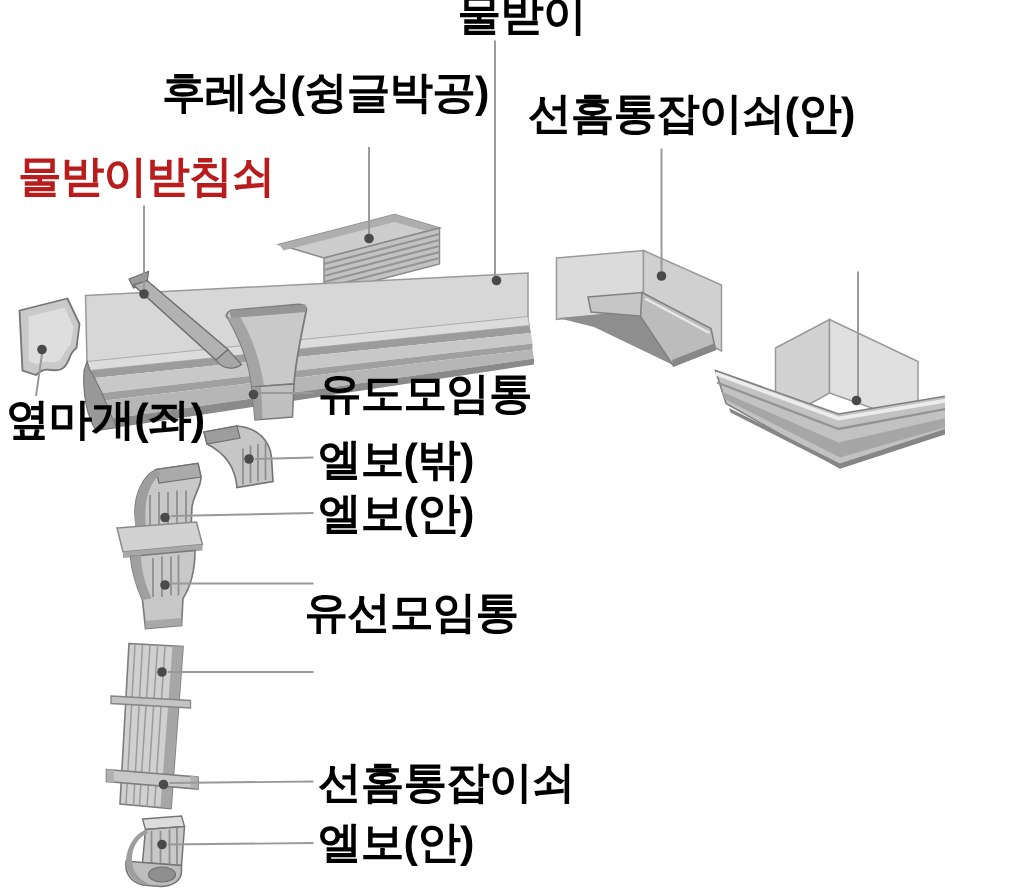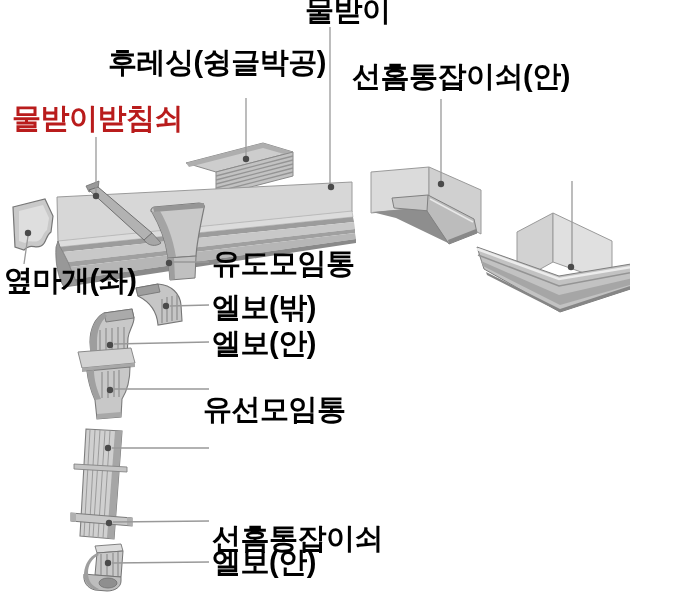--- a/index.html
+++ b/index.html
@@ -160,16 +160,16 @@
 
   <div class="lbl" style="left:305px;top:-5px;">물받이</div>
   <div class="lbl" style="left:108px;top:47px;">후레싱(슁글박공)</div>
   <div class="lbl" style="left:352px;top:61px;">선홈통잡이쇠(안)</div>
   <div class="lbl hl" style="left:12px;top:103px;">물받이받침쇠</div>
   <div class="lbl" style="left:4px;top:265px;text-align:center;">옆마개(좌)</div>
   <div class="lbl" style="left:212px;top:248px;">유도모임통</div>
   <div class="lbl" style="left:212px;top:292px;">엘보(밖)</div>
   <div class="lbl" style="left:212px;top:328px;">엘보(안)</div>
   <div class="lbl" style="left:203px;top:374px;margin-top:20px;">유선모임통</div>
-  <div class="lbl" style="left:212px;top:507px;margin-top:16px;">선홈통잡이쇠</div>
+  <div class="lbl" style="left:212px;top:507px;">선홈통잡이쇠</div>
   <div class="lbl" style="left:212px;top:547px;">엘보(안)</div>
 
 </div>
 
 </body></html>

